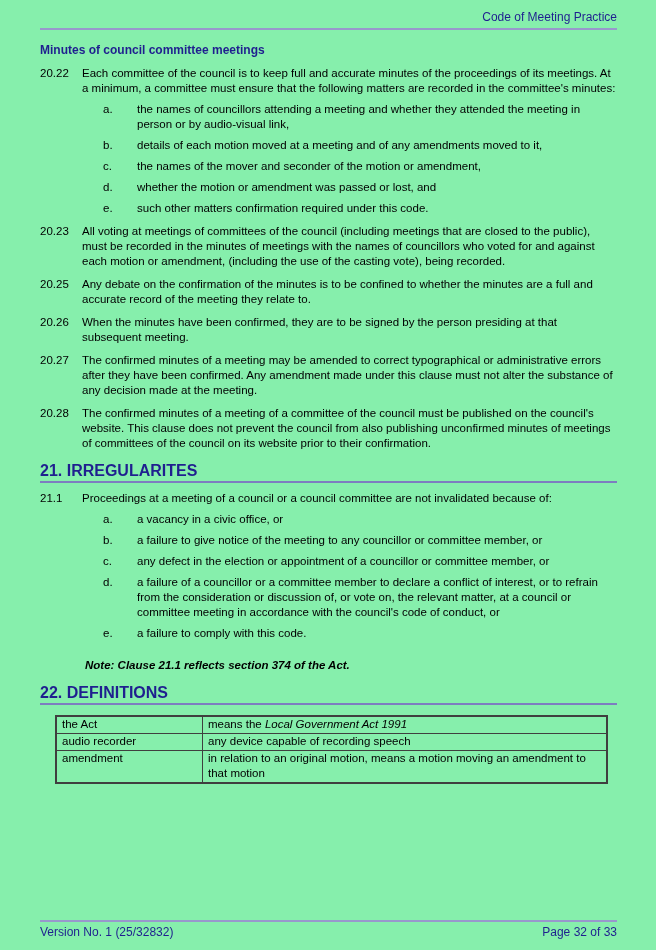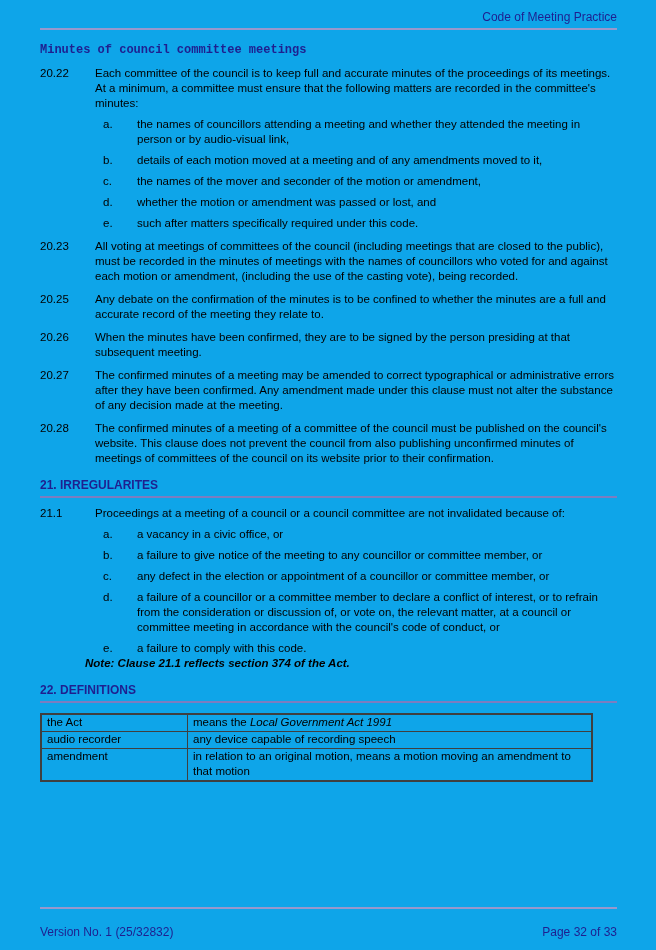--- a/index.html
+++ b/index.html
@@ -1,40 +1,40 @@
 <!DOCTYPE html>
 <html><head>
 <meta charset="utf-8">
 <style>
   html,body { margin:0; padding:0; background:#fff; }
   .page {
     position:relative; width:656px; height:950px; box-sizing:border-box;
-    padding:10px 39px 0 40px; overflow:hidden; background:#0ea5e9;
+    padding:10px 39px 0 40px; overflow:hidden; background:#86efac;
     font-family:"Liberation Sans", sans-serif; font-size:11.5px; line-height:15px; color:#000;
   }
   .header { text-align:right; color:#1f1f8f; font-size:12px; padding-bottom:3px;
             border-bottom:2px solid #9898cc; }
-  .subheading { color:#1f1f8f; font-weight:bold; font-size:12px; margin-top:13px;font-family:Liberation Mono, monospace; }
+  .subheading { color:#1f1f8f; font-weight:bold; font-size:12px; margin-top:13px; }
   .clause { display:flex; margin-top:8px; }
   .cnum  { width:42px; flex:none; }
-  .ctext { flex:1;margin-left:13px; }
+  .ctext { flex:1; }
   .sublist { margin-left:63px; }
   .li { display:flex; margin-top:6px; }
   .letter { width:34px; flex:none; }
   .litext { flex:1; }
-  .note { margin-left:45px; margin-top:0; font-weight:bold; font-style:italic; }
-  .sec-heading { color:#1f1f8f; font-weight:bold; font-size:12px; margin-top:12px;
+  .note { margin-left:45px; margin-top:17px; font-weight:bold; font-style:italic; }
+  .sec-heading { color:#1f1f8f; font-weight:bold; font-size:16px; margin-top:12px;
                  padding-bottom:3px; border-bottom:2px solid #7d7dc0; }
-  .def-table { border-collapse:collapse; margin:10px 0 0 0; width:553px;
+  .def-table { border-collapse:collapse; margin:10px 0 0 15px; width:553px;
                border:2px solid #3f3f3f; }
   .def-table td { border:1px solid #3f3f3f; padding:0 4px 1px 5px; vertical-align:top; }
   .def-table td.term { width:136px; }
   .it { font-style:italic; }
   .footer { position:absolute; left:40px; right:39px; bottom:10px;
-            border-top:2px solid #9898cc; padding-top:16px;
+            border-top:2px solid #9898cc; padding-top:3px;
             display:flex; justify-content:space-between; color:#1f1f8f; font-size:12px;gap:16px; }
 </style>
 </head>
 <body>
 
 <div class="page">
 
   <div class="header">
     <span>Code of Meeting Practice</span>
   </div>
@@ -57,21 +57,21 @@
     <div class="li">
       <span class="letter">c.</span>
       <span class="litext">the names of the mover and seconder of the motion or amendment,</span>
     </div>
     <div class="li">
       <span class="letter">d.</span>
       <span class="litext">whether the motion or amendment was passed or lost, and</span>
     </div>
     <div class="li">
       <span class="letter">e.</span>
-      <span class="litext">such after matters specifically required under this code.</span>
+      <span class="litext">such other matters confirmation required under this code.</span>
     </div>
   </div>
 
   <div class="clause">
     <span class="cnum">20.23</span>
     <span class="ctext">All voting at meetings of committees of the council (including meetings that are closed to the public), must be recorded in the minutes of meetings with the names of councillors who voted for and against each motion or amendment, (including the use of the casting vote), being recorded.</span>
   </div>
   <div class="clause">
     <span class="cnum">20.25</span>
     <span class="ctext">Any debate on the confirmation of the minutes is to be confined to whether the minutes are a full and accurate record of the meeting they relate to.</span>

